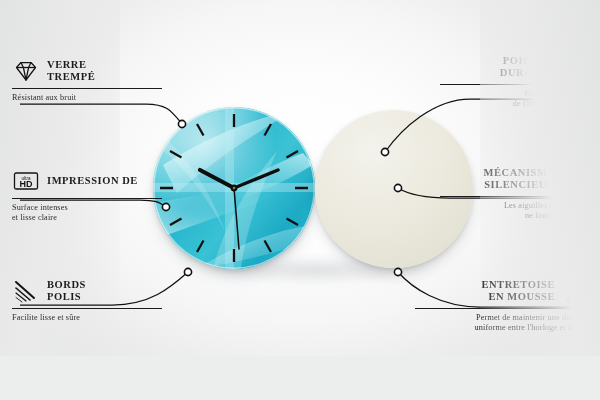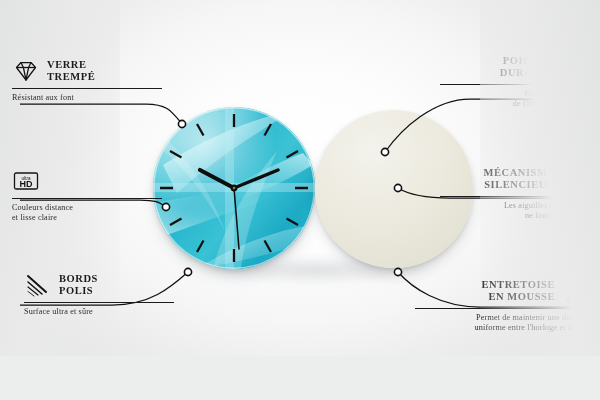--- a/index.html
+++ b/index.html
@@ -34,21 +34,21 @@
     font-family:"Liberation Serif",serif;
     font-weight:700;font-size:10.5px;line-height:12.5px;
     letter-spacing:.55px;color:#1b1b1b;text-transform:uppercase;
   }
   .rule{height:0;border-top:1.35px solid #1b1b1b;margin:3px 0 4px 0;width:100%;}
   .desc{
     font-family:"Liberation Serif",serif;
     font-size:8.2px;line-height:10.4px;color:#2c2c2c;letter-spacing:.15px;
   }
 
-  .c1{top:57px;}  .c2{top:167px;} .c3{top:271px;margin-left:12px;}
+  .c1{top:57px;}  .c2{top:167px;} .c3{top:277px;}
   .r1{top:53px;}  .r2{top:165px;} .r3{top:277px;}
 
   
   .clock{position:absolute;border-radius:50%;}
   #clock-front{
     left:153px;top:107px;width:162px;height:162px;
     background:
       radial-gradient(circle at 32% 22%, rgba(255,255,255,.60) 0%, rgba(255,255,255,0) 42%),
       linear-gradient(128deg,#63d2e0 0%,#3ec3d6 18%,#1fb4cd 40%,#34c0d3 58%,#19a9c4 78%,#2ab5cb 100%);
     box-shadow:0 8px 16px -6px rgba(40,60,70,.34), 0 2px 5px rgba(0,0,0,.10);
@@ -171,37 +171,38 @@
           <path d="M9,5.5 L11.4,10.5 L14,23 L16.6,10.5 L19,5.5"></path>
         </g>
       </svg>
       <div>
         <div class="title">VERRE</div>
         <div class="title">TREMPÉ</div>
       </div>
     </div>
     <div class="rule"></div>
     <div class="desc">
-      <div>Résistant aux font</div>
+      <div>Résistant aux bruit</div>
     </div>
   </div>
 
   <div class="callout left c2">
     <div class="head">
       <svg class="icon" viewBox="0 0 28 28">
         <rect x="2.5" y="6" width="23" height="16" rx="1.6" fill="none" stroke="#141414" stroke-width="1.3"></rect>
         <text x="14" y="13.2" text-anchor="middle" font-family="Liberation Sans, sans-serif" font-size="4.6" fill="#141414">ultra</text>
         <text x="14" y="20.3" text-anchor="middle" font-family="Liberation Sans, sans-serif" font-size="9" font-weight="bold" fill="#141414">HD</text>
       </svg>
       <div>
-      </div>
-    </div>
-    <div class="rule"></div>
-    <div class="desc">
-      <div>Couleurs distance</div>
+        <div class="title">IMPRESSION DE</div>
+      </div>
+    </div>
+    <div class="rule"></div>
+    <div class="desc">
+      <div>Surface intenses</div>
       <div>et lisse claire</div>
     </div>
   </div>
 
   <div class="callout left c3">
     <div class="head">
       <svg class="icon" viewBox="0 0 28 28">
         <g stroke="#141414" stroke-linecap="round">
           <line x1="4" y1="5" x2="22" y2="21" stroke-width="2"></line>
           <line x1="4" y1="11" x2="18" y2="23" stroke-width="1.6"></line>
@@ -209,21 +210,21 @@
           <line x1="4" y1="20.5" x2="10" y2="25" stroke-width=".9"></line>
         </g>
       </svg>
       <div>
         <div class="title">BORDS</div>
         <div class="title">POLIS</div>
       </div>
     </div>
     <div class="rule"></div>
     <div class="desc">
-      <div>Surface ultra et sûre</div>
+      <div>Facilite lisse et sûre</div>
       <div></div>
     </div>
   </div>
 
   <div class="callout right r1">
     <div class="head">
       <svg class="icon" viewBox="0 0 28 28">
         <g fill="none" stroke="#141414" stroke-width="1.25" stroke-linejoin="round">
           <path d="M14,3.5 L19,8.5 L9,8.5 Z"></path>
           <rect x="3.5" y="8.5" width="21" height="16" rx="1"></rect>

